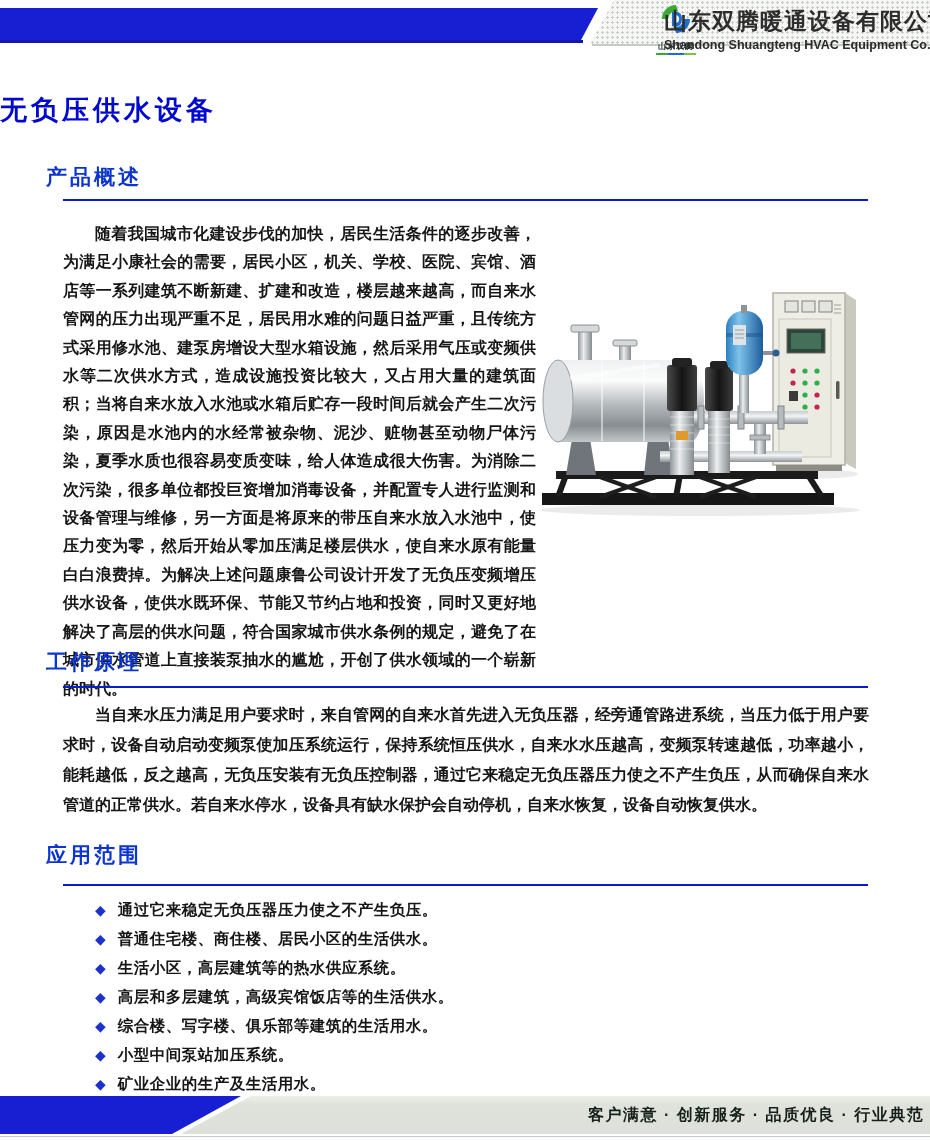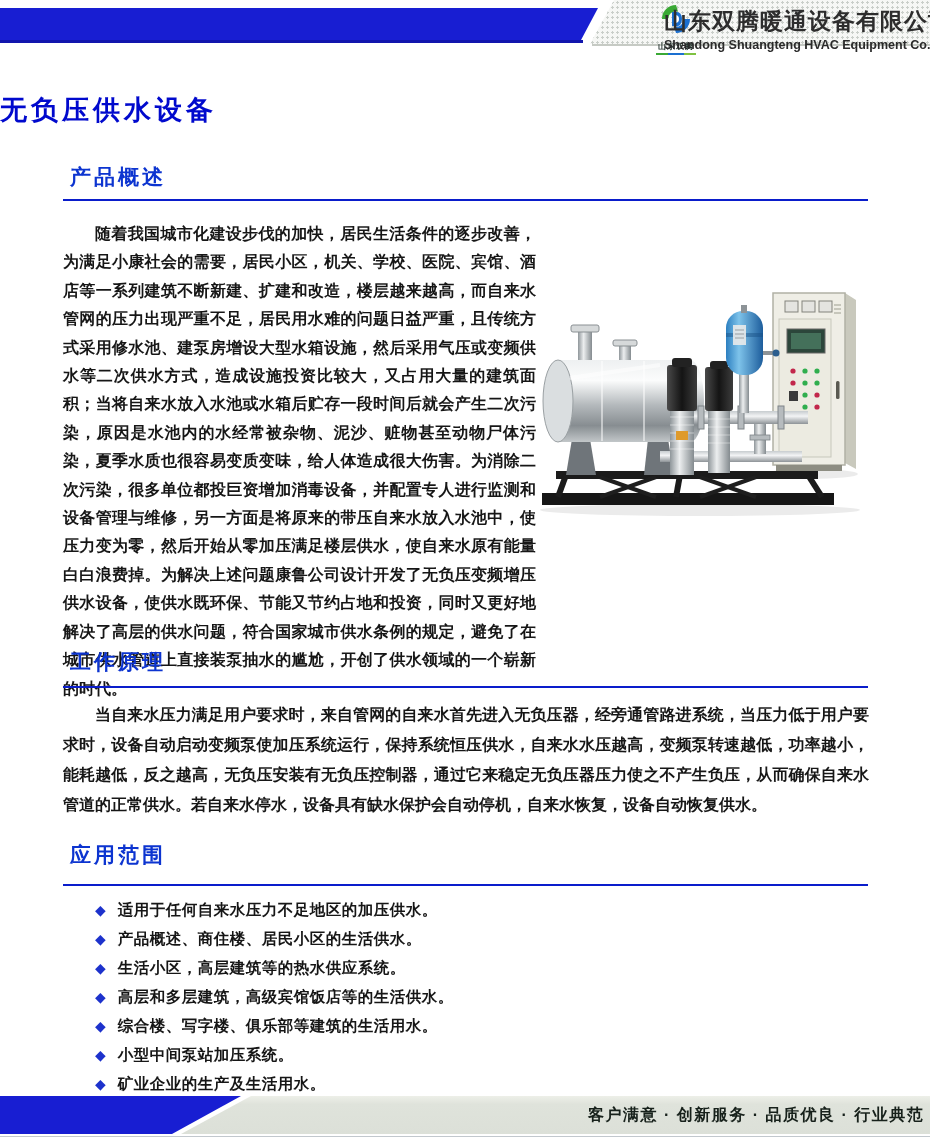--- a/index.html
+++ b/index.html
@@ -25,21 +25,21 @@
 
   .company-block { position:absolute; top:6px; left:664px; }
   .company-cn { font-size:23px; font-weight:bold; color:#2d2d2d; letter-spacing:1px; white-space:nowrap; }
   .company-en { font-size:12.5px; font-weight:bold; color:#2a2a2a; margin-top:1px; white-space:nowrap; }
 
   
   .doc-title { position:absolute; top:92px; left:0; width:100%; text-align:left;
     font-size:27px; font-weight:bold; color:#0009cd; letter-spacing:4px; }
 
   
-  .sec-head { position:absolute; left:70px; font-size:21px; font-weight:bold;
+  .sec-head { position:absolute; left:46px; font-size:21px; font-weight:bold;
     color:#0c34d0; letter-spacing:3px; }
   .sec-rule { position:absolute; left:63px; width:805px; height:2px; background:#0a1dcb; }
 
   
   .body-text { color:#161616; font-weight:bold; text-align:justify; text-indent:2em;
     font-family:"DejaVu Sans","Liberation Sans",sans-serif; }
   .overview-body { position:absolute; left:63px; top:220px; width:473px;
     font-size:16px; line-height:28.4px; }
   .principle-body { position:absolute; left:63px; top:700px; width:806px;
     font-size:16px; line-height:30px; }
@@ -237,25 +237,25 @@
   <div class="sec-head" style="top:648px;text-align:right;">工作原理</div>
   <div class="sec-rule" style="top:686px;"></div>
   <p class="body-text principle-body">当自来水压力满足用户要求时，来自管网的自来水首先进入无负压器，经旁通管路进系统，当压力低于用户要求时，设备自动启动变频泵使加压系统运行，保持系统恒压供水，自来水水压越高，变频泵转速越低，功率越小，能耗越低，反之越高，无负压安装有无负压控制器，通过它来稳定无负压器压力使之不产生负压，从而确保自来水管道的正常供水。若自来水停水，设备具有缺水保护会自动停机，自来水恢复，设备自动恢复供水。</p>
 
   <div class="sec-head" style="top:841px;">应用范围</div>
   <div class="sec-rule" style="top:884px;"></div>
 
   <ul class="scope-list">
     <li>
         <span class="diamond">◆</span>
-        <span class="scope-text">适用于任何自来水压力不足地区的加压供水。</span>
-      </li>
-    <li>
-        <span class="diamond">◆</span>
-        <span class="scope-text">产品概述、商住楼、居民小区的生活供水。</span>
+        <span class="scope-text">通过它来稳定无负压器压力使之不产生负压。</span>
+      </li>
+    <li>
+        <span class="diamond">◆</span>
+        <span class="scope-text">普通住宅楼、商住楼、居民小区的生活供水。</span>
       </li>
     <li>
         <span class="diamond">◆</span>
         <span class="scope-text">生活小区，高层建筑等的热水供应系统。</span>
       </li>
     <li>
         <span class="diamond">◆</span>
         <span class="scope-text">高层和多层建筑，高级宾馆饭店等的生活供水。</span>
       </li>
     <li>

